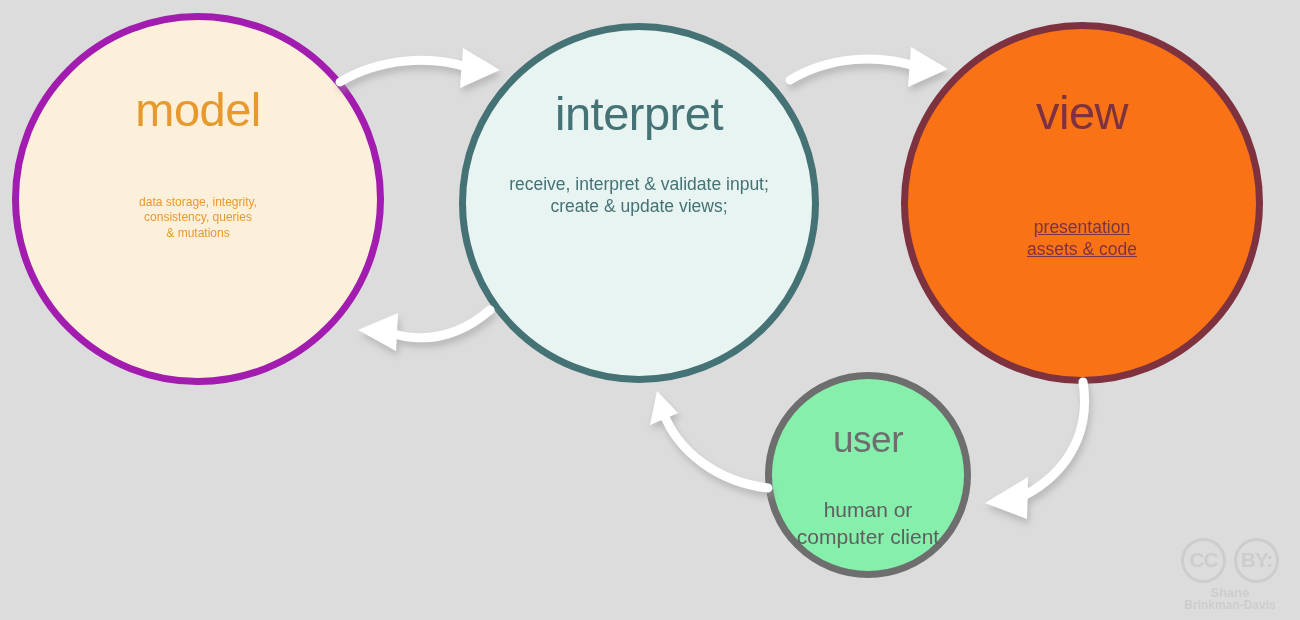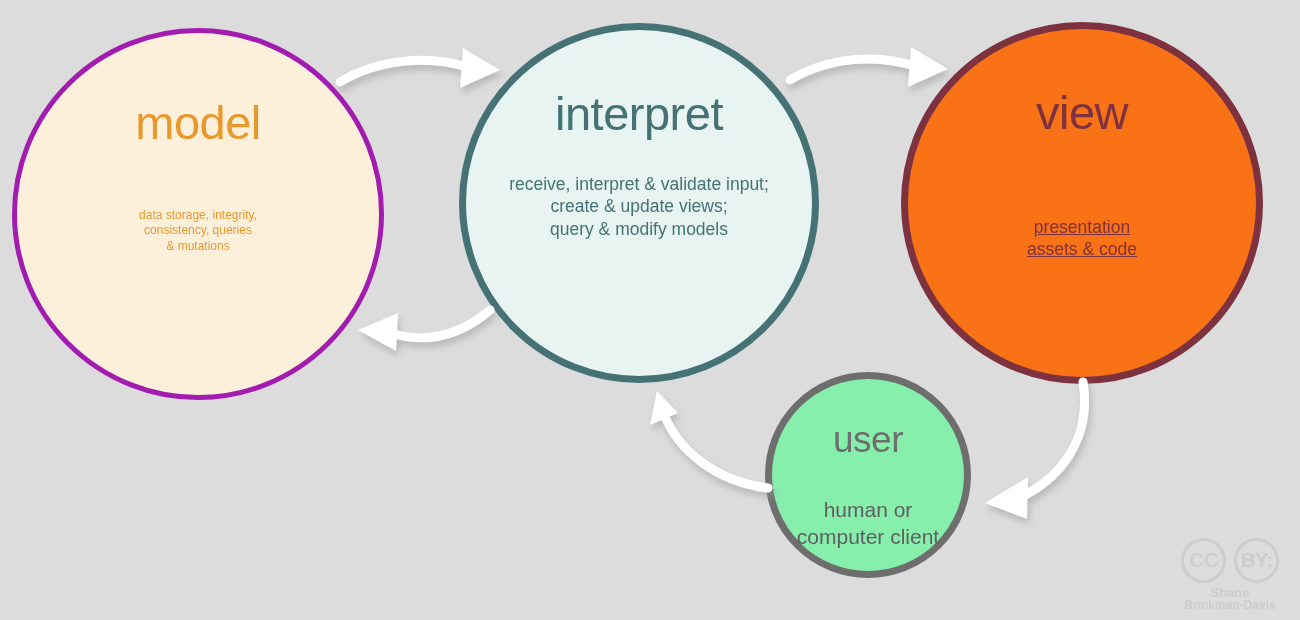--- a/index.html
+++ b/index.html
@@ -38,25 +38,25 @@
     letter-spacing: -0.5px;
     line-height: 1;
   }
   .node .desc {
     line-height: 1.28;
   }
 
   
   #node-model {
     left: 12px;
-    top: 28px;
+    top: 13px;
     width: 372px;
     height: 372px;
     background: #fdf0da;
-    border: 5px solid #a21caf;
+    border: 7px solid #a21caf;
   }
   #node-model .title {
     color: #e8992e;
     font-size: 47px;
     margin-top: 66px;
   }
   #node-model .desc {
     color: #e8992e;
     font-size: 12px;
     margin-top: 62px;
@@ -223,21 +223,20 @@
       <div>consistency, queries</div>
       <div>&amp; mutations</div>
     </div>
   </div>
 
   <div class="node" id="node-controller">
     <div class="title">interpret</div>
     <div class="desc">
       <div>receive, interpret &amp; validate input;</div>
       <div>create &amp; update views;</div>
-      <div>query &amp; modify models</div>
     </div>
   </div>
 
   <div class="node" id="node-view">
     <div class="title">view</div>
     <div class="desc">
       <div>presentation</div>
       <div>assets &amp; code</div>
     </div>
   </div>

